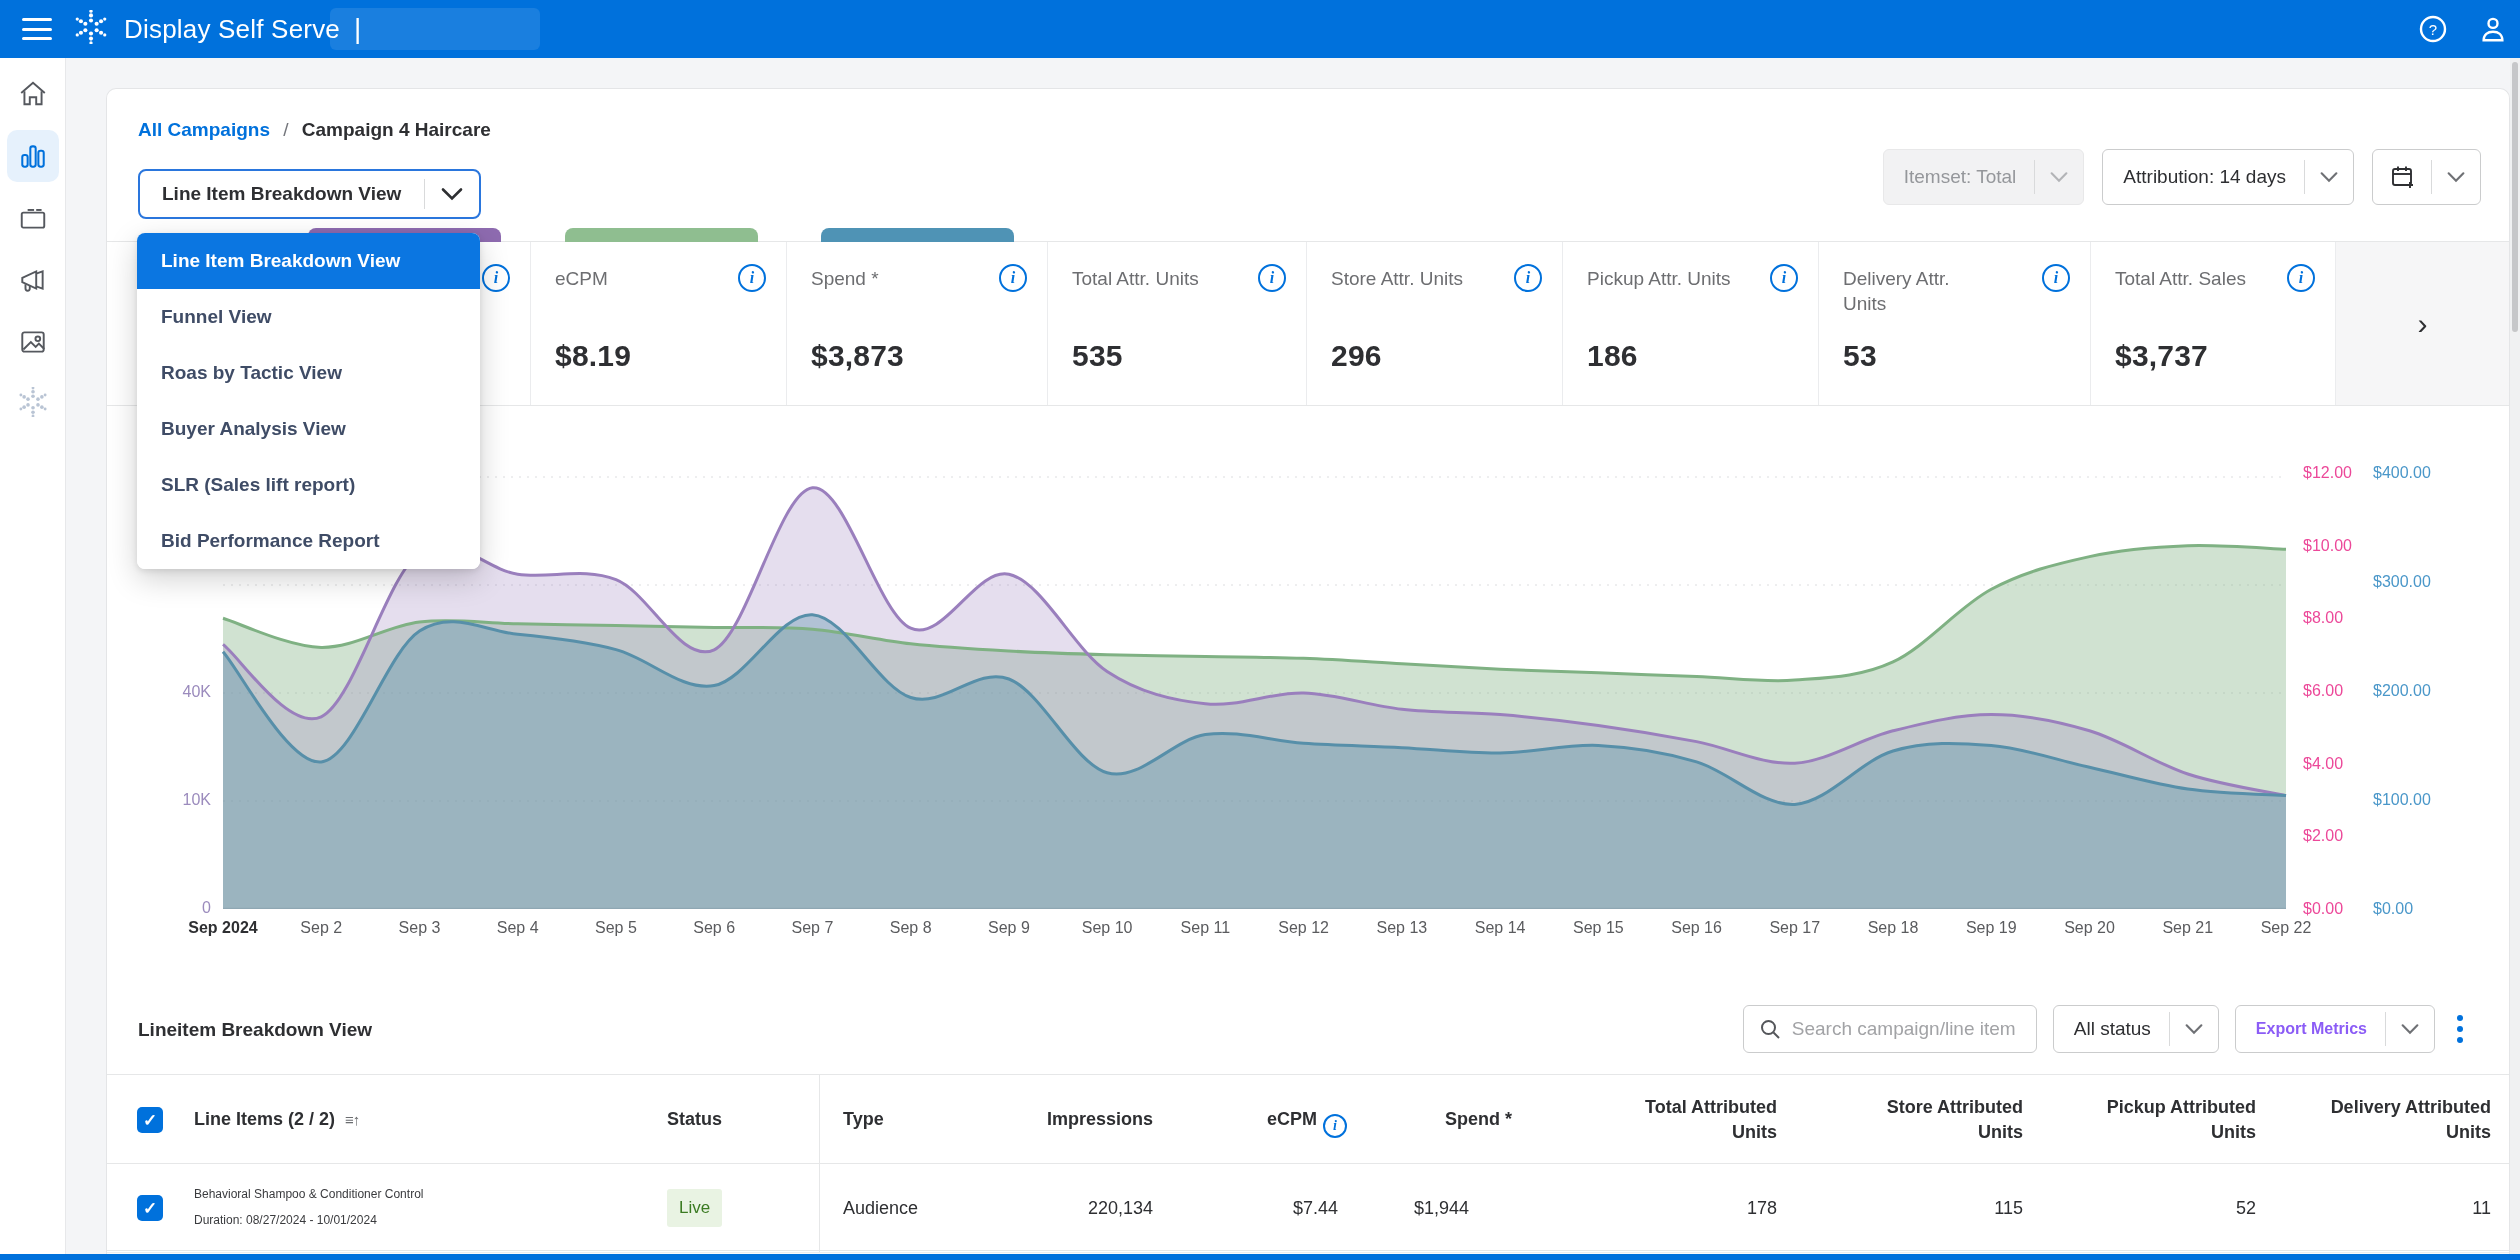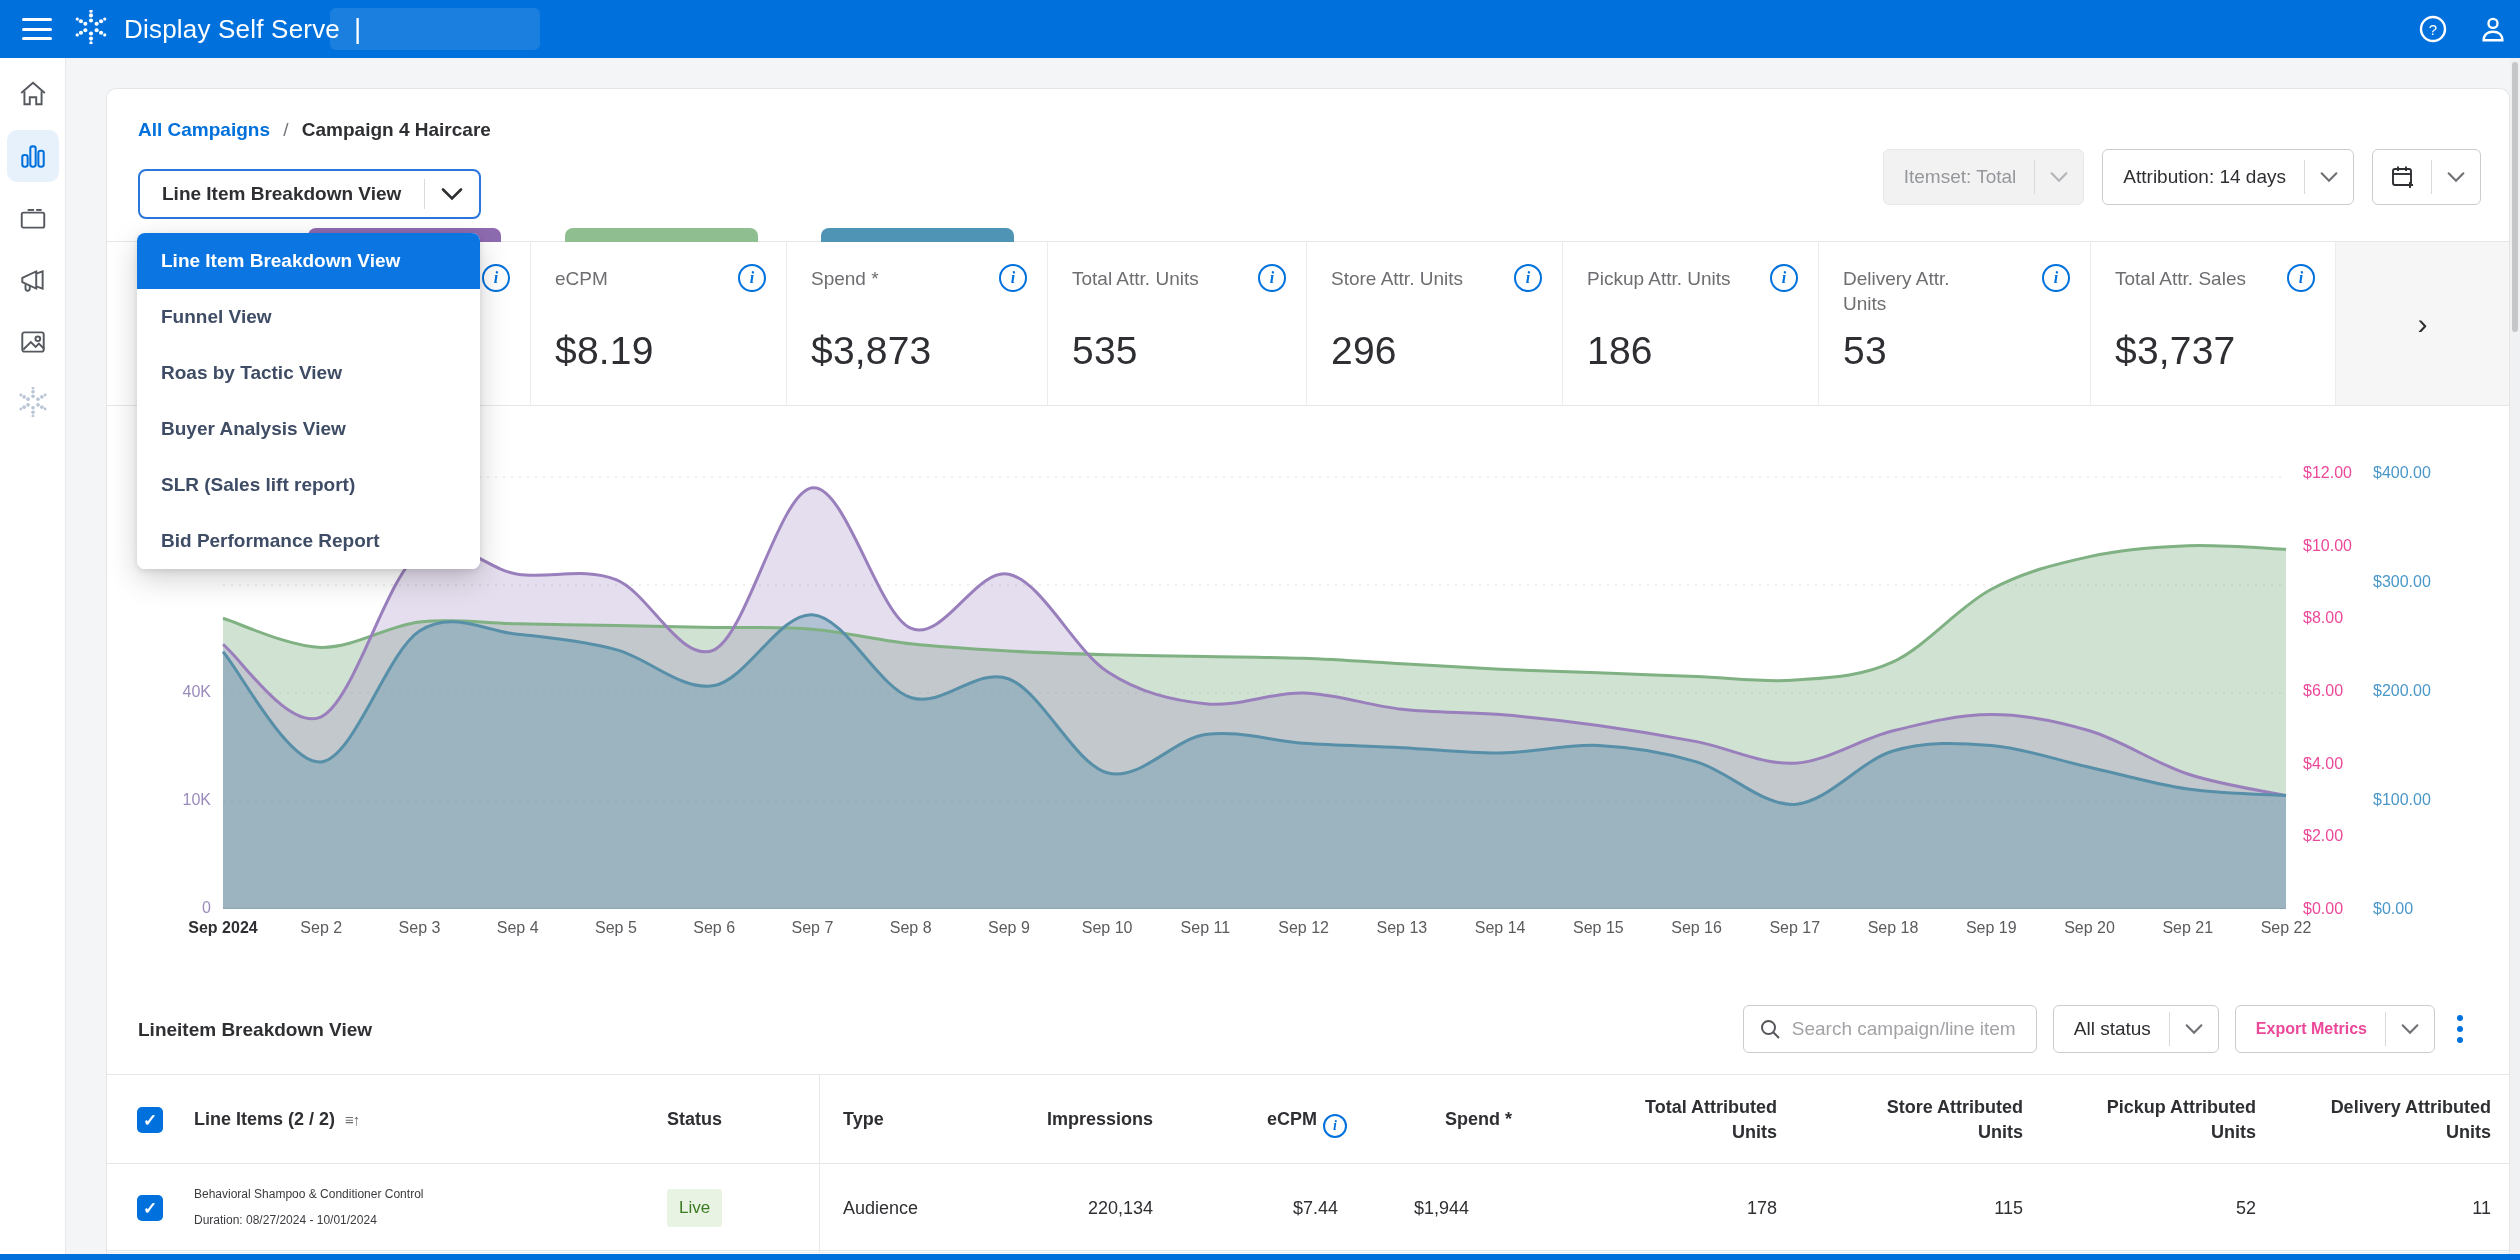--- a/index.html
+++ b/index.html
@@ -44,21 +44,21 @@
   .fb-chev{width:48px;display:flex;align-items:center;justify-content:center;color:#6f7175;}
   .filter-btn.disabled .fb-chev{color:#b3b4b7;}
   .fb-cal{margin-left:18px;display:flex;align-items:center;color:#2e2f32;}
   #date-btn .fb-label{padding-left:10px;}
 
   
   #cards-row{position:absolute;left:0;top:152px;width:2402px;height:165px;border-top:1px solid #e6e7e8;border-bottom:1px solid #e6e7e8;display:flex;}
   .card{position:relative;height:100%;border-right:1px solid #ebecee;padding:24px 24px;}
   .card-label{font-size:19px;color:#6d6e71;line-height:25px;display:block;padding-right:40px;}
   .card:nth-child(7) .card-label{max-width:150px;}
-  .card-value{position:absolute;left:24px;bottom:32px;font-size:39px;font-weight:400;color:#2e2f32;letter-spacing:.2px;}
+  .card-value{position:absolute;left:24px;bottom:32px;font-size:30px;font-weight:700;color:#2e2f32;letter-spacing:.2px;}
   .card-info{position:absolute;right:20px;top:22px;}
   .info-icon{width:28px;height:28px;border:2px solid #0071dc;border-radius:50%;color:#0071dc;display:inline-flex;align-items:center;justify-content:center;font-size:16px;font-weight:700;font-style:italic;font-family:"Liberation Serif",serif;}
   .card-pill{position:absolute;top:-14px;height:14px;width:193px;border-radius:8px 8px 0 0;}
   #cards-next{flex:1;background:#f6f6f7;display:flex;align-items:center;justify-content:center;font-size:30px;color:#2e2f32;cursor:pointer;border-right:none;}
 
   
   #chart-region{position:absolute;left:0;top:384px;width:2404px;height:500px;}
   #chart-svg{position:absolute;left:116px;top:0;overflow:visible;}
   .ytick-left{position:absolute;width:70px;text-align:right;font-size:16px;color:#9b8bbd;}
   .ytick-g{position:absolute;font-size:16px;color:#ec4899;}
@@ -68,21 +68,21 @@
 
   
   #table-title{position:absolute;left:31px;top:930px;font-size:19px;font-weight:700;color:#2e2f32;}
   #table-controls{position:absolute;right:40px;top:916px;display:flex;align-items:center;gap:16px;}
   #search-box{width:294px;height:48px;border:1px solid #cbcccd;border-radius:6px;display:flex;align-items:center;background:#fff;}
   #search-box input{border:none;outline:none;font-size:19px;color:#2e2f32;width:230px;background:transparent;}
   #search-box input::placeholder{color:#a2a3a6;}
   #search-box .mag{margin:0 8px 0 14px;display:flex;color:#54565a;}
   #status-btn{height:48px;}
   #export-btn{height:48px;border:1px solid #cbcccd;border-radius:6px;background:#fff;display:flex;align-items:center;cursor:pointer;}
-  #export-btn .fb-label{color:#ec4899;font-weight:700;}
+  #export-btn .fb-label{color:#8b5cf6;font-weight:700;}
   #kebab{display:flex;flex-direction:column;gap:5px;padding:4px 6px;cursor:pointer;}
   #kebab i{width:6px;height:6px;border-radius:50%;background:#0071dc;}
 
   #thead{position:absolute;left:0;top:985px;width:2402px;height:90px;border-top:1px solid #e6e7e8;border-bottom:1px solid #e6e7e8;background:#fff;}
   .th{position:absolute;font-size:18px;font-weight:700;color:#2e2f32;line-height:25px;}
   .th.right{text-align:right;}
   #row1{position:absolute;left:0;top:1076px;width:2402px;height:86px;border-bottom:1px solid #e6e7e8;background:#fff;}
   .td{position:absolute;font-size:18px;color:#2e2f32;line-height:26px;}
   .td.right{text-align:right;}
   .row-name{font-size:12px;color:#3a3b3e;}

